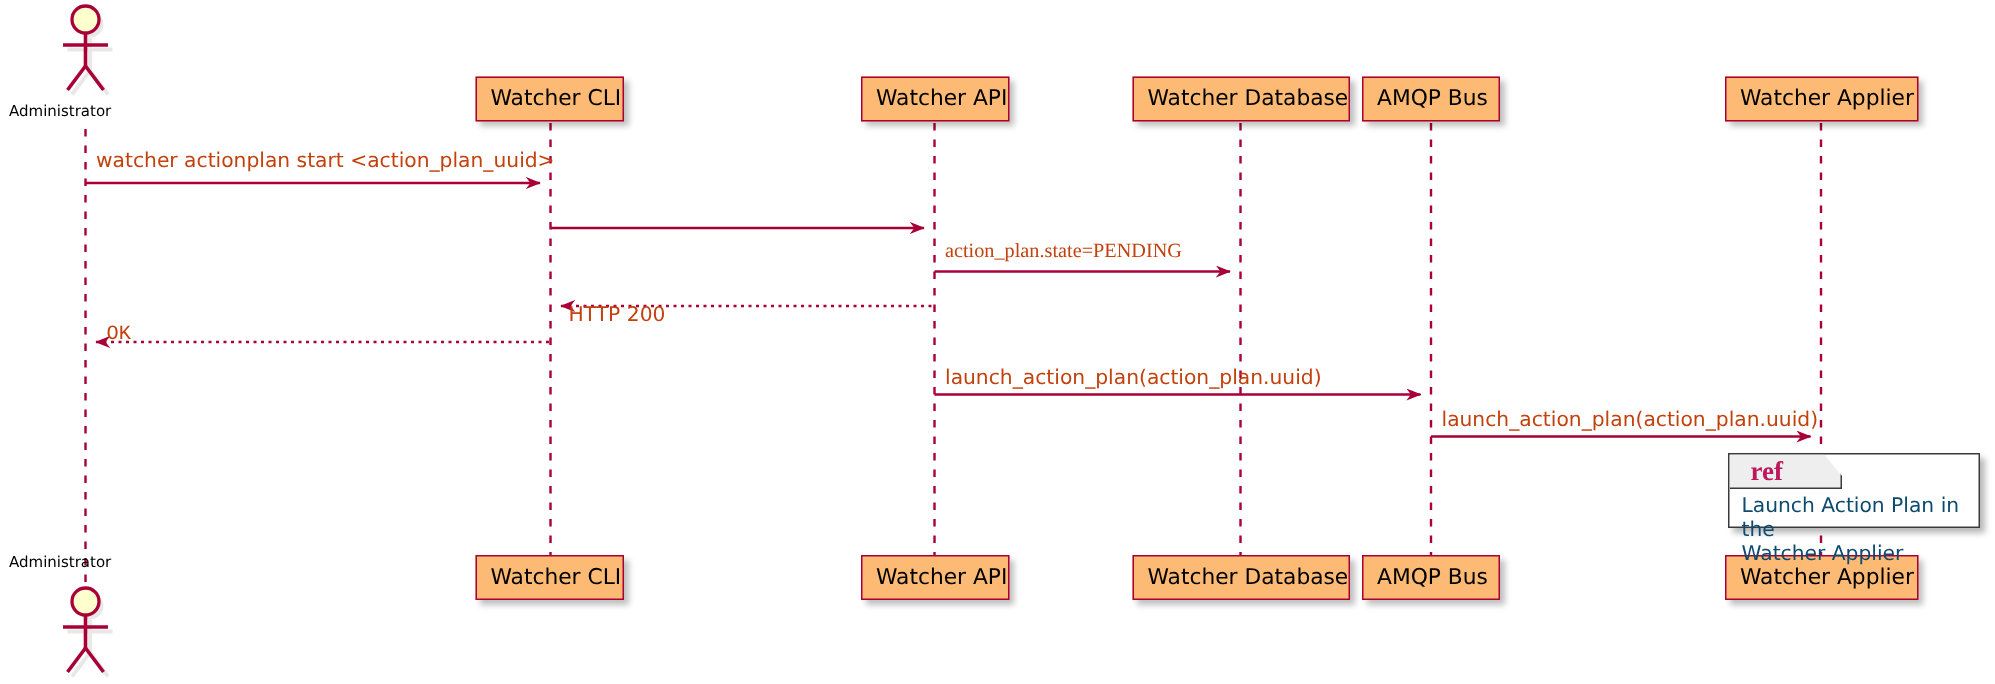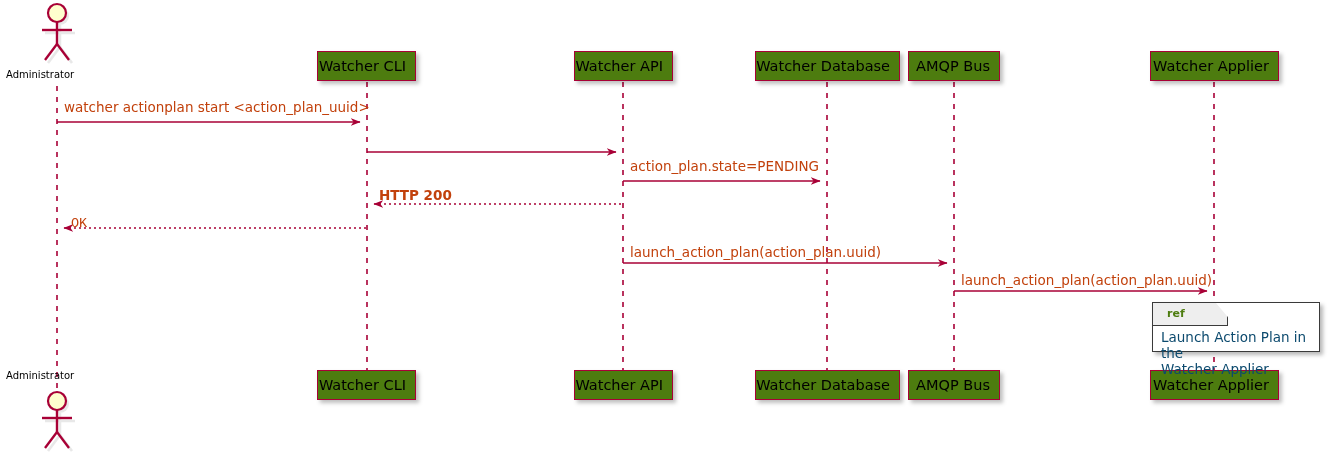--- a/index.html
+++ b/index.html
@@ -22,28 +22,28 @@
     position: absolute;
     left: 0;
     top: 0;
     width: 1330px;
     height: 456px;
   }
   
   .pbox {
     position: absolute;
     box-sizing: border-box;
-    background: #4d7c0f;
+    background: #fdba74;
     border: 1.5px solid #A80036;
     color: #000000;
     font-size: 14.5px;
     line-height: 1;
     display: flex;
     align-items: center;
-    justify-content: flex-end;
+    justify-content: flex-start;
     white-space: nowrap;
     box-shadow: 3px 3px 4px rgba(0,0,0,0.25);
     height: 30px;
     padding: 0 9px;
   }
   
   .actor-label {
     position: absolute;
     font-size: 10px;
     color: #000000;
@@ -75,24 +75,25 @@
     background: #EEEEEE;
     border-right: 1.5px solid #3A3A3A;
     border-bottom: 1.5px solid #3A3A3A;
     -webkit-clip-path: polygon(0 0, 84% 0, 100% 62%, 100% 100%, 0 100%);
     clip-path: polygon(0 0, 84% 0, 100% 62%, 100% 100%, 0 100%);
   }
   .ref-tab-text {
     position: absolute;
     left: 14px;
     top: 3px;
-    font-size: 11px;
+    font-size: 18px;
     font-weight: bold;
-    color: #4d7c0f;
+    color: #be185d;
     line-height: 16px;
+    font-family: Liberation Serif, serif;
   }
   .ref-body {
     position: absolute;
     left: 8px;
     top: 26px;
     right: 4px;
     font-size: 13.5px;
     color: #0c4a6e;
     line-height: 16px;
   }
@@ -194,22 +195,22 @@
     <span>AMQP Bus</span>
   </div>
   <div class="pbox" style="left:1150px; top:370px; width:129px;">
     <span>Watcher Applier</span>
   </div>
 
   <div class="actor-label" style="left:6px; top:70px;">Administrator</div>
   <div class="actor-label" style="left:6px; top:371px;">Administrator</div>
 
   <div class="msg-label" style="left:64px; top:101px;">watcher actionplan start &lt;action_plan_uuid&gt;</div>
-  <div class="msg-label" style="left:630px; top:160px;">action_plan.state=PENDING</div>
-  <div class="msg-label" style="left:379px; top:189px;font-weight:bold;">HTTP 200</div>
+  <div class="msg-label" style="left:630px; top:160px;font-family:Liberation Serif, serif;">action_plan.state=PENDING</div>
+  <div class="msg-label" style="left:379px; top:204px;">HTTP 200</div>
   <div class="msg-label" style="left:71px; top:217px;font-family:Liberation Mono, monospace;">OK</div>
   <div class="msg-label" style="left:630px; top:246px;">launch_action_plan(action_plan.uuid)</div>
   <div class="msg-label" style="left:961px; top:274px;">launch_action_plan(action_plan.uuid)</div>
 
   <div class="ref-box" style="left:1152px; top:302px; width:168px; height:50px;">
     <div class="ref-tab"></div>
     <div class="ref-tab-text">ref</div>
     <div class="ref-body">
       <div>Launch Action Plan in the</div>
       <div>Watcher Applier</div>

